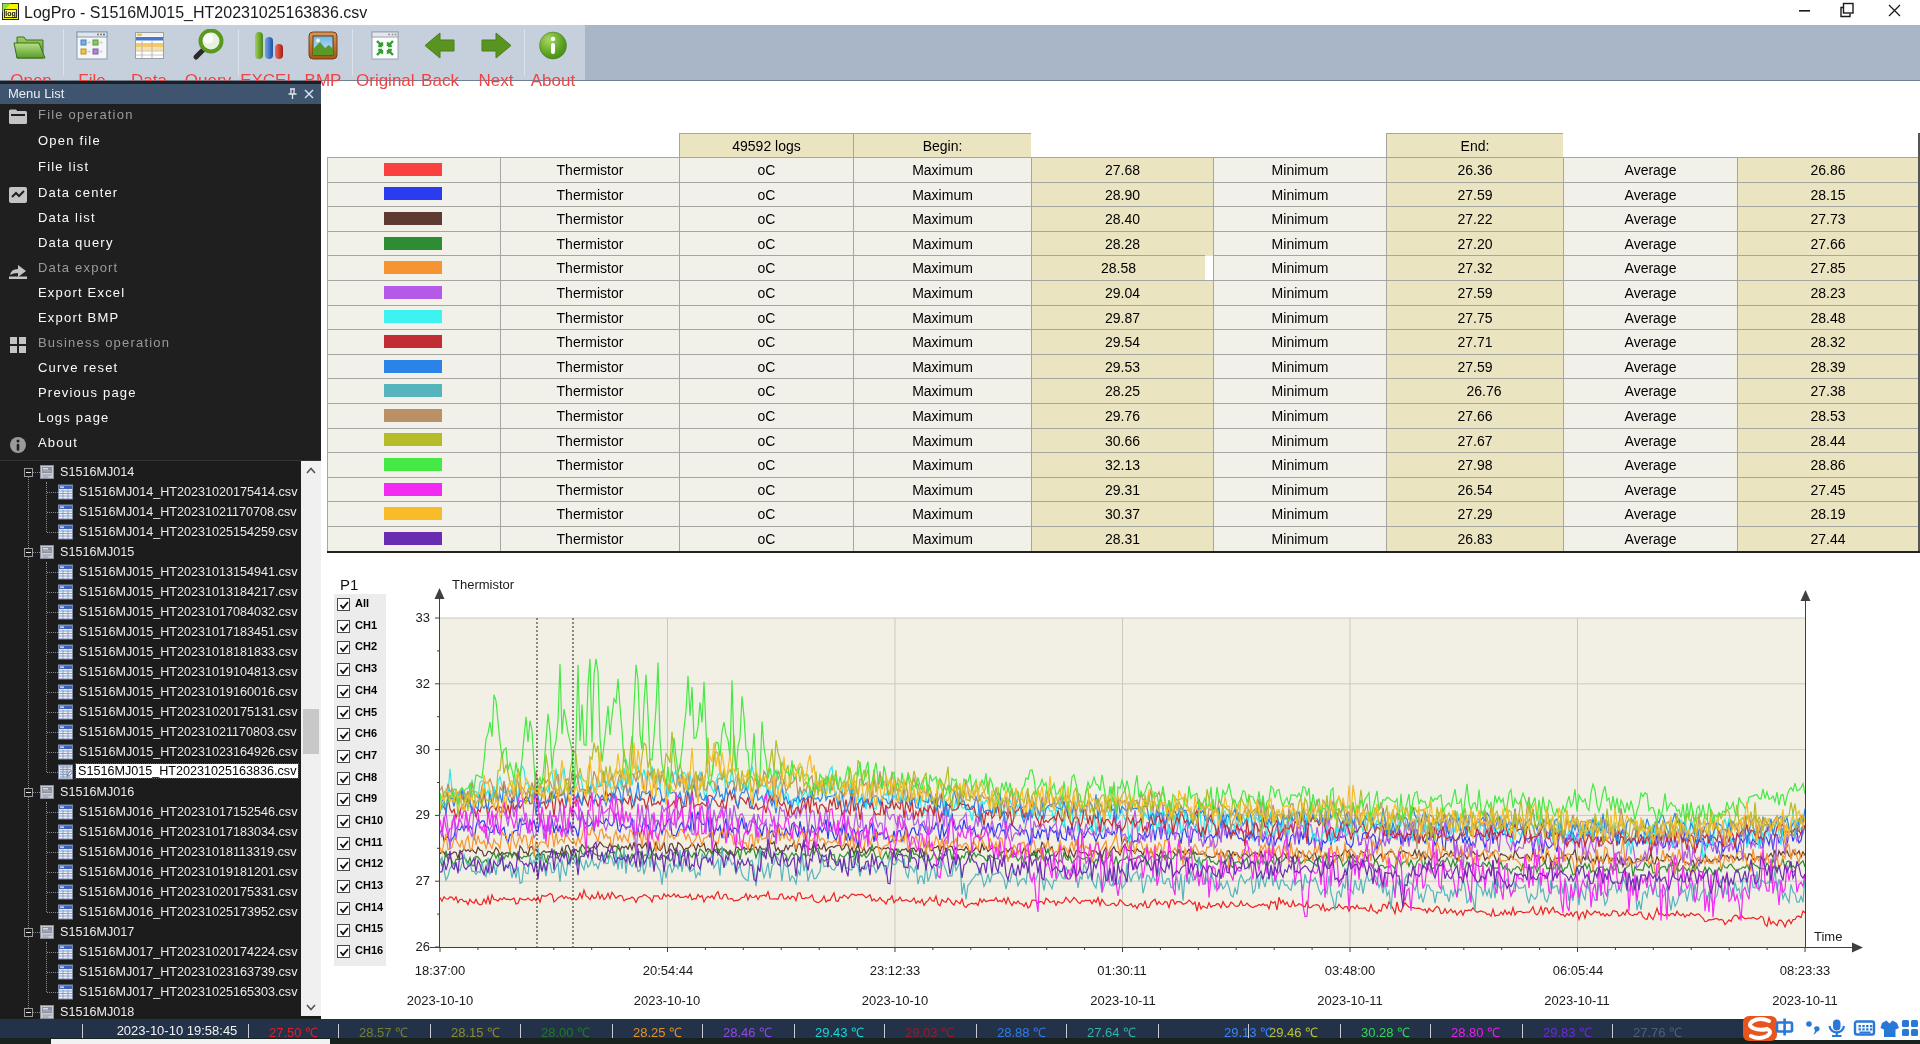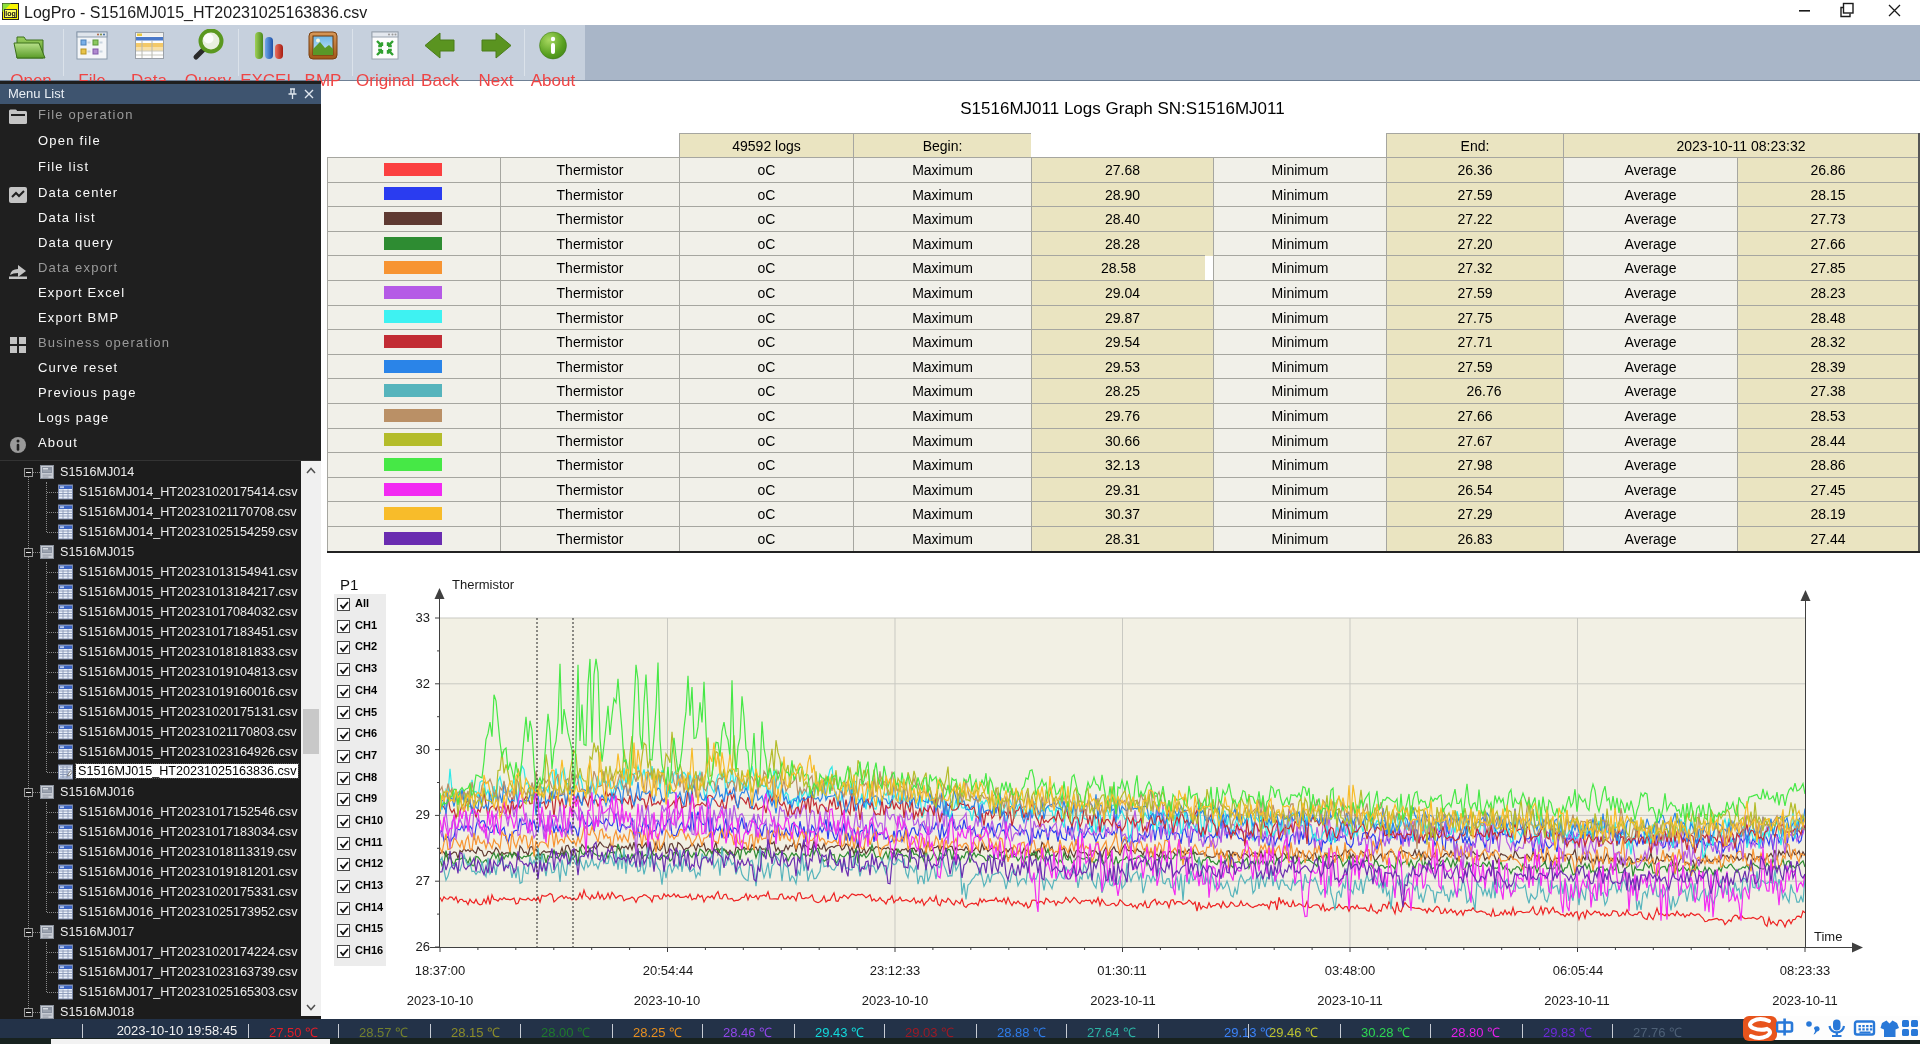--- a/index.html
+++ b/index.html
@@ -569,25 +569,23 @@
 <div class="abs" id="sscroll"></div>
 <svg class="abs" style="left:301px;top:462px" width="20" height="18">
       <rect width="20" height="18" fill="#f0f0f0"></rect>
       <path d="M6 11 L10 6.5 L14 11" stroke="#505050" stroke-width="1.5" fill="none"></path>
     </svg>
 <svg class="abs" style="left:301px;top:998px" width="20" height="18">
       <rect width="20" height="18" fill="#f0f0f0"></rect>
       <path d="M6 7 L10 11.5 L14 7" stroke="#505050" stroke-width="1.5" fill="none"></path>
     </svg>
 <div class="abs" style="left:303px;top:709px;width:16px;height:45px;background:#c8c8c8"></div>
-  <div class="abs" id="maintitle">S1516MJ011 Logs Graph SN:S1516MJ011</div>
 <div class="tc beige" style="left:679px;top:133px;width:174px;height:24px;line-height:24px">49592 logs</div>
 <div class="tc beige" style="left:853px;top:133px;width:178px;height:24px;line-height:24px">Begin:</div>
 <div class="tc beige" style="left:1386px;top:133px;width:177px;height:24px;line-height:24px">End:</div>
-<div class="tc beige" style="left:1563px;top:133px;width:355px;height:24px;line-height:24px">2023-10-11 08:23:32</div>
 <div class="tc lite" style="left:327px;top:157px;width:173px;height:25px;line-height:25px"></div>
 <div class="tc lite" style="left:500px;top:157px;width:179px;height:25px;line-height:25px">Thermistor</div>
 <div class="tc lite" style="left:679px;top:157px;width:174px;height:25px;line-height:25px">oC</div>
 <div class="tc lite" style="left:853px;top:157px;width:178px;height:25px;line-height:25px">Maximum</div>
 <div class="tc beige" style="left:1031px;top:157px;width:182px;height:25px;line-height:25px">27.68</div>
 <div class="tc lite" style="left:1213px;top:157px;width:173px;height:25px;line-height:25px">Minimum</div>
 <div class="tc beige" style="left:1386px;top:157px;width:177px;height:25px;line-height:25px">26.36</div>
 <div class="tc lite" style="left:1563px;top:157px;width:174px;height:25px;line-height:25px">Average</div>
 <div class="tc beige" style="left:1737px;top:157px;width:181px;height:25px;line-height:25px">26.86</div>
 <div class="swatch" style="left:384px;top:163px;background:#fb4040"></div>

